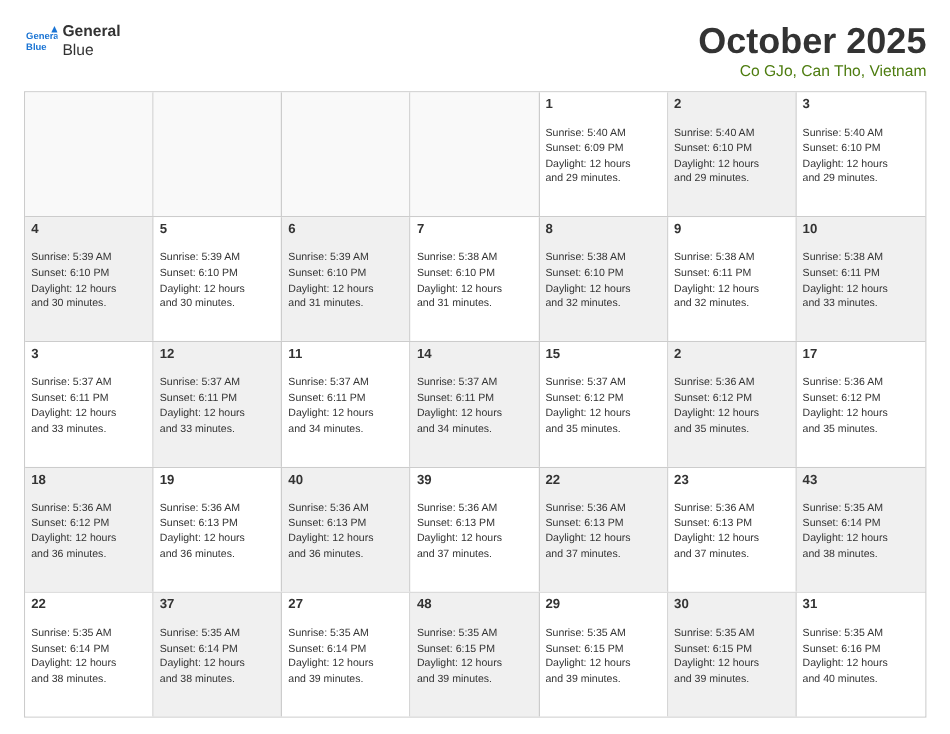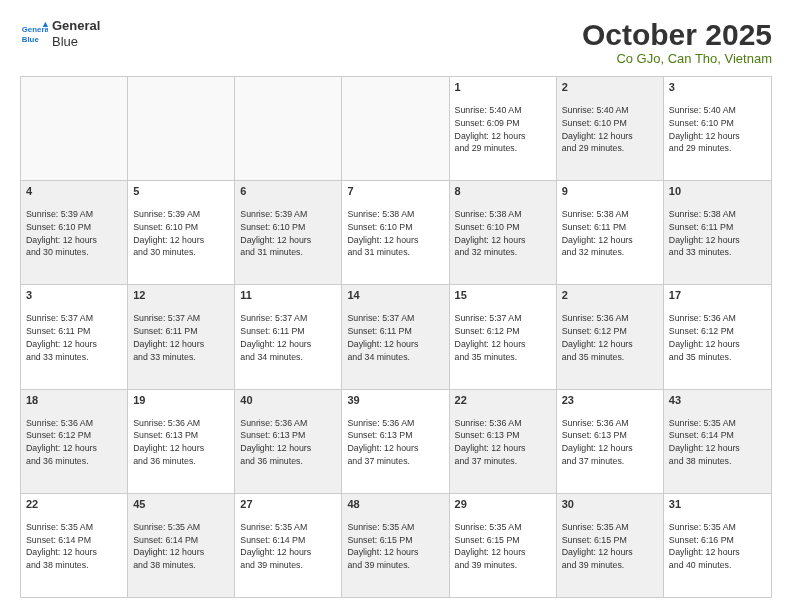--- a/index.html
+++ b/index.html
@@ -314,21 +314,21 @@
         </div>
         <div class="cal-row">
           <div class="cal-cell">
             <span class="day-num">22</span>
             <div class="cell-text" style="white-space: pre-line;">Sunrise: 5:35 AM
 Sunset: 6:14 PM
 Daylight: 12 hours
 and 38 minutes.</div>
           </div>
           <div class="cal-cell shaded">
-            <span class="day-num">45</span>
+            <span class="day-num">37</span>
             <div class="cell-text" style="white-space: pre-line;">Sunrise: 5:35 AM
 Sunset: 6:14 PM
 Daylight: 12 hours
 and 38 minutes.</div>
           </div>
           <div class="cal-cell">
             <span class="day-num">27</span>
             <div class="cell-text" style="white-space: pre-line;">Sunrise: 5:35 AM
 Sunset: 6:14 PM
 Daylight: 12 hours

